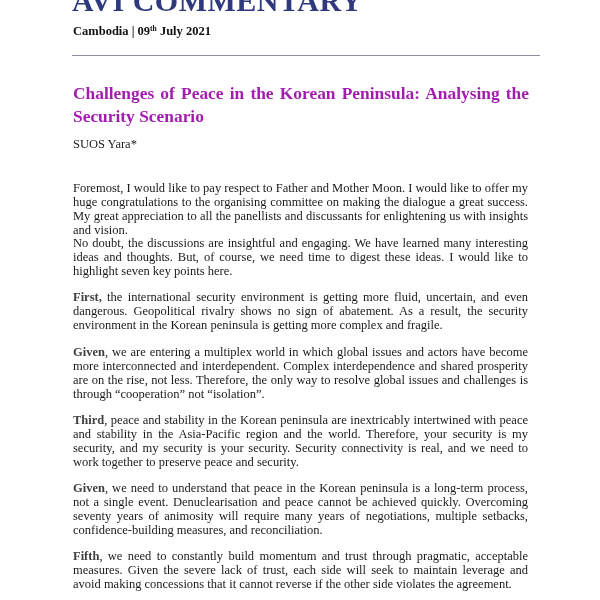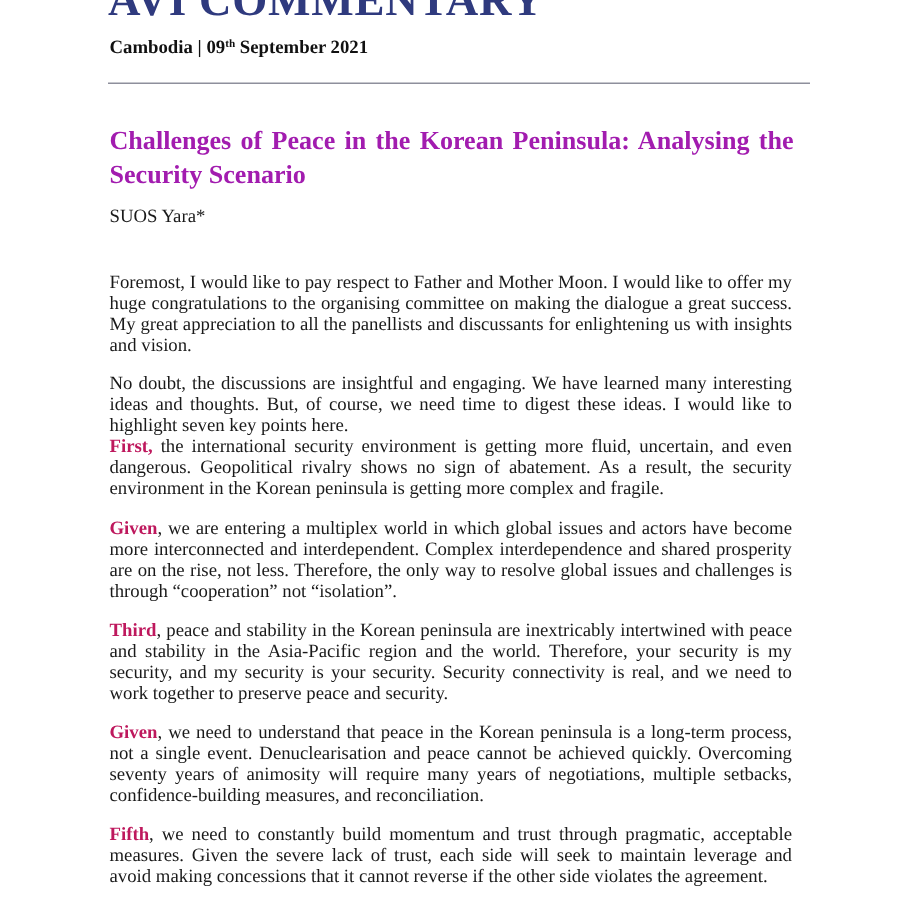--- a/index.html
+++ b/index.html
@@ -83,42 +83,42 @@
       left: 73px;
       width: 455px;
       font-size: 12.5px;
       line-height: 14.1px;
       text-align: justify;
       margin: 0;
       color: #1a1a1a;
     }
     .body-text b {
       font-weight: bold;
-      color: #be185d;
+      color: #404040;
     }
     #p1 { top: 181px; }
-    #p2 { top: 248px; }
+    #p2 { top: 236px; }
     #p3 { top: 290px; }
     #p4 { top: 345px; }
     #p5 { top: 413px; }
     #p6 { top: 481px; }
     #p7 { top: 549px; }
   </style>
 </head>
 <body>
 
 <div class="page">
 
   <div class="brand-title">AVI COMMENTARY</div>
 
   <div class="dateline">
     <span>Cambodia</span>
     <span>|</span>
     <span>09</span><sup>th</sup>
-    <span>September 2021</span>
+    <span>July 2021</span>
   </div>
 
   <div class="rule"></div>
 
   <h1 class="article-title">Challenges of Peace in the Korean Peninsula: Analysing the Security Scenario</h1>
 
   <p class="author">SUOS Yara*</p>
 
   <p class="body-text" id="p1">
     <span>Foremost, I would like to pay respect to Father and Mother Moon. I would like to offer my huge congratulations to the organising committee on making the dialogue a great success. My great appreciation to all the panellists and discussants for enlightening us with insights and vision.</span>

